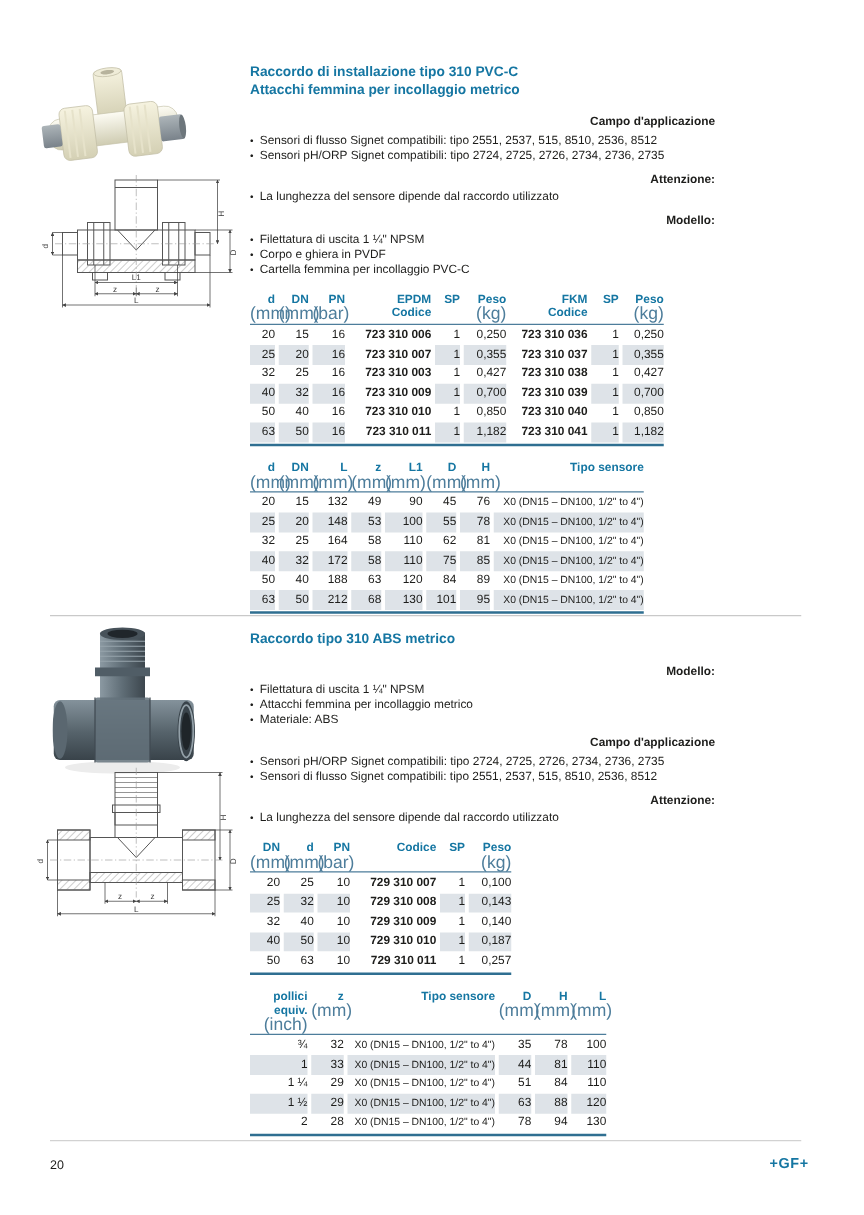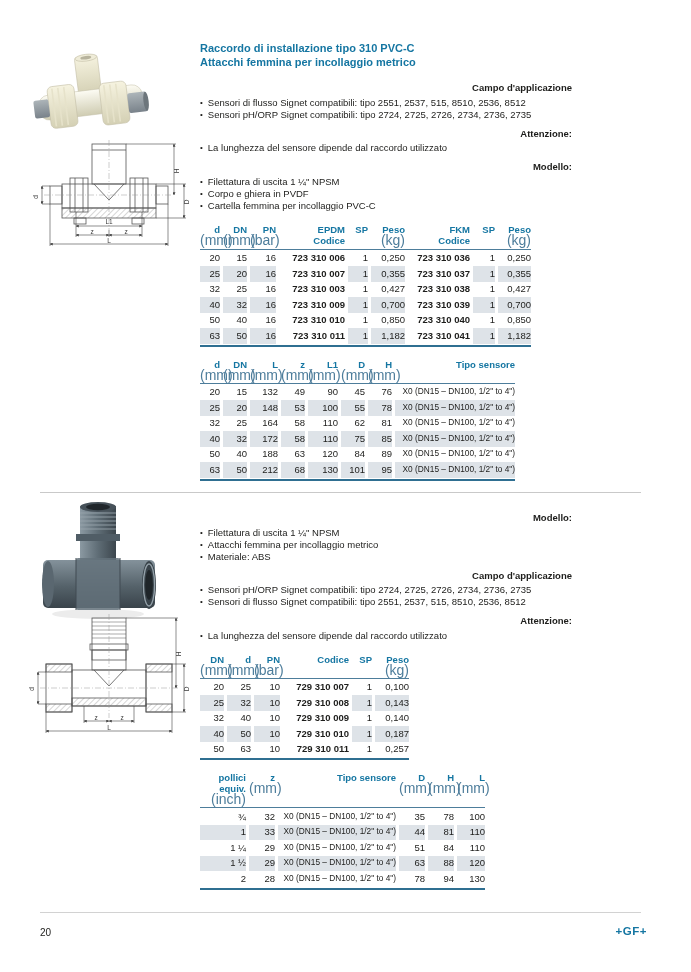--- a/index.html
+++ b/index.html
@@ -8,21 +8,21 @@
 
   
   .fig{position:absolute;}
   .photo1{left:32px;top:52px;}
   .draw1{left:26px;top:138px;}
   .photo2{left:42px;top:500px;}
   .draw2{left:26px;top:614px;}
 
   
   .content{position:absolute;left:200px;width:372px;font-size:9.5px;line-height:12px;}
-  .content1{top:42px;}
+  .content1{top:52px;}
   .content2{top:505px;}
   .sec-title{color:#1576a2;font-weight:bold;font-size:11px;line-height:13.5px;margin:0 0 13px 0;}
   .bhead{font-weight:bold;font-size:9.5px;line-height:11.5px;margin:7px 0 3px 0;text-align:right;}
   .blist{margin:0;}
   .bitem{display:flex;gap:5px;line-height:12px;}
   .dot{font-size:8px;line-height:12px;}
 
   
   .gtable{display:grid;column-gap:3px;margin-top:12px;font-size:9.5px;}
   .th{display:flex;flex-direction:column;padding-bottom:3px;}
@@ -656,20 +656,23 @@
       <text class="dimtext" x="8" y="75" transform="rotate(-90 8 75)" text-anchor="middle">d</text>
       <text class="dimtext" x="155" y="40" transform="rotate(-90 155 40)" text-anchor="middle">H</text>
       <text class="dimtext" x="163" y="75" transform="rotate(-90 163 75)" text-anchor="middle">D</text>
       <text class="dimtext" x="70" y="105.5" text-anchor="middle">z</text>
       <text class="dimtext" x="96" y="105.5" text-anchor="middle">z</text>
       <text class="dimtext" x="83" y="115.5" text-anchor="middle">L</text>
     </svg>
   </figure>
 
   <div class="content content2">
+    <h2 class="sec-title">
+      <span>Raccordo tipo 310 ABS metrico</span>
+    </h2>
     <div class="bhead">Modello:</div>
     <div class="blist">
         <div class="bitem">
           <span class="dot">•</span>
           <span>Filettatura di uscita 1 ¼" NPSM</span>
         </div>
         <div class="bitem">
           <span class="dot">•</span>
           <span>Attacchi femmina per incollaggio metrico</span>
         </div>

